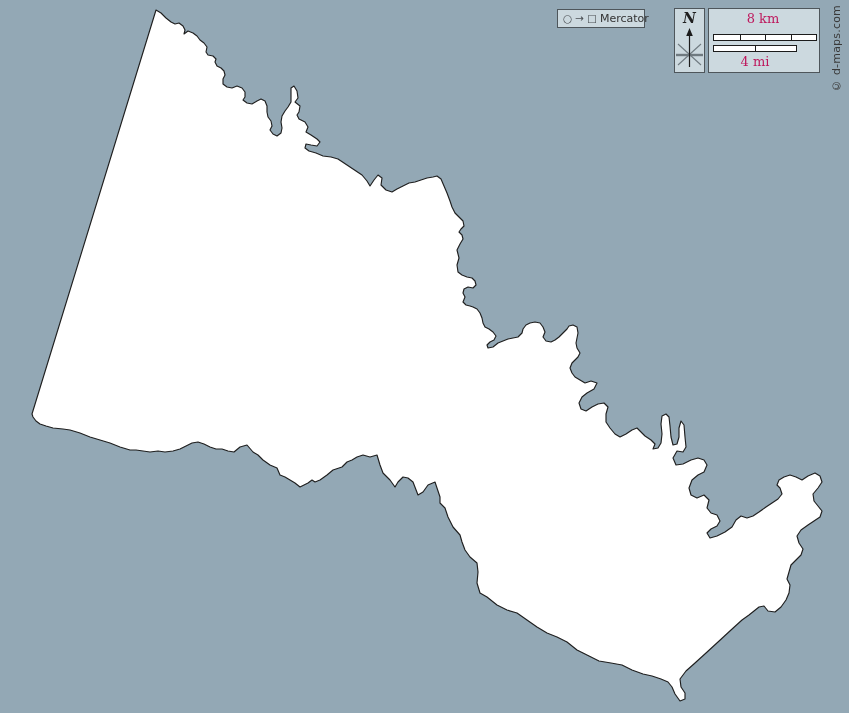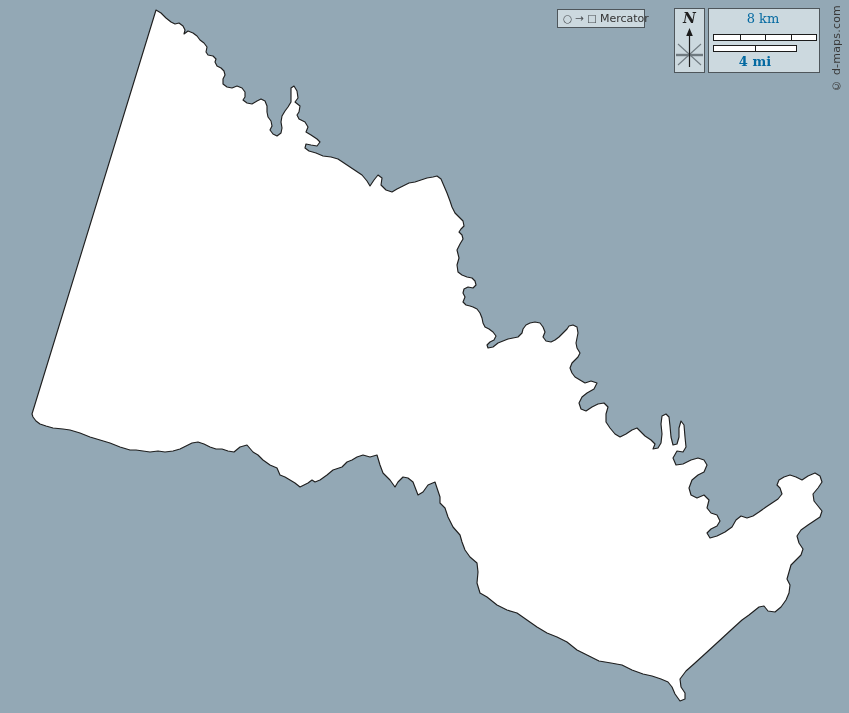--- a/index.html
+++ b/index.html
@@ -31,29 +31,29 @@
   }
   .compass-n{
     font-family:"DejaVu Serif", serif;font-style:italic;font-weight:bold;
     font-size:14px;color:#1f1f1f;margin-top:2px;line-height:1.1;
   }
   .compass-rose{display:block;}
 
   
   .scalebox{
     left:708px;top:8px;width:112px;height:65px;
-    font-family:"DejaVu Serif", serif;color:#0369a1;
+    font-family:"DejaVu Serif", serif;color:#be185d;
   }
   .scale-km-label{position:absolute;top:2px;left:0;width:108px;text-align:center;font-size:13px;}
   .bar{position:absolute;height:5px;background:#ffffff;border:1px solid #1c1c1c;}
   .bar-km{top:25px;left:4px;width:102px;}
   .bar-mi{top:36px;left:4px;width:82px;}
   .tick{position:absolute;top:0;width:1px;height:100%;background:#1c1c1c;}
   .t25{left:25%;} .t50{left:50%;} .t75{left:75%;}
-  .scale-mi-label{position:absolute;top:45px;left:0;width:92px;text-align:center;font-size:13px;font-weight:bold;}
+  .scale-mi-label{position:absolute;top:45px;left:0;width:92px;text-align:center;font-size:13px;}
 
   
   .credit{
     position:absolute;top:5px;right:7px;
     writing-mode:vertical-rl;transform:rotate(180deg);
     font-size:11px;color:#3a3a3a;letter-spacing:0.2px;line-height:1;
     white-space:nowrap;
   }
 </style>
 </head>

